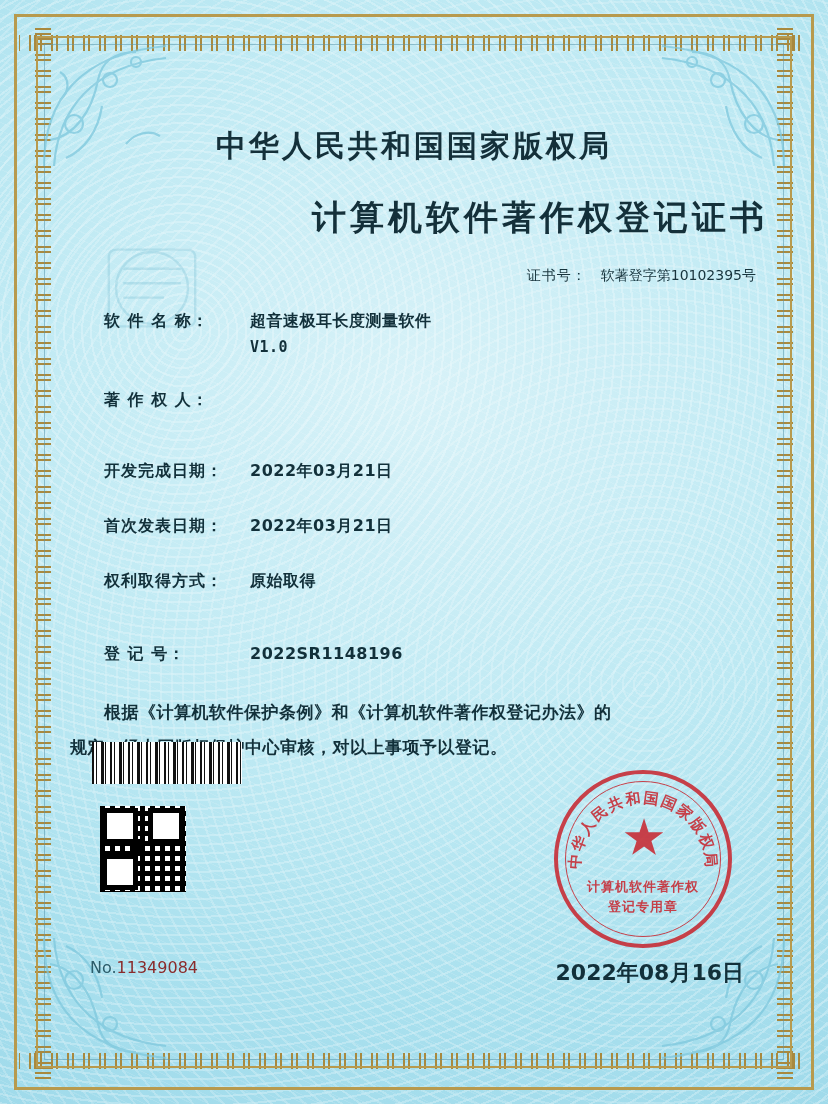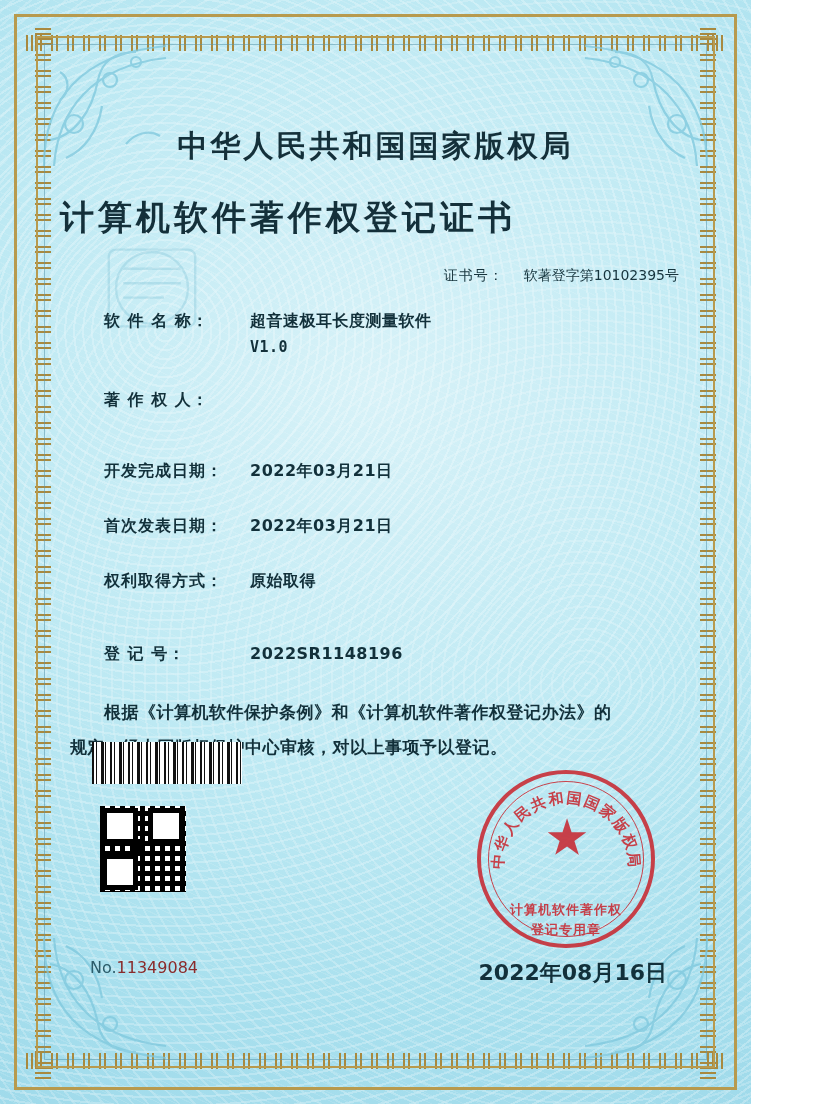--- a/index.html
+++ b/index.html
@@ -10,21 +10,21 @@
   body {
     width: 828px;
     height: 1104px;
     font-family: "Liberation Serif", serif;
     overflow: hidden;
   }
 
   
   .cert {
     position: relative;
-    width: 751px;
+    width: 828px;
     height: 1104px;
     box-sizing: border-box;
     background:
       radial-gradient(ellipse 120% 80% at 50% 35%, #d8f2f8 0%, #bde9f3 45%, #a9e0ee 70%, #9cd8e9 100%);
     overflow: hidden;
   }
 
   
   .guilloche {
     position: absolute;
@@ -114,37 +114,37 @@
     margin-top: 66px;
     text-align: center;
     font-size: 30px;
     font-weight: bold;
     letter-spacing: 3px;
     color: #14303a;
     font-family: "DejaVu Serif", "Liberation Serif", serif;
   }
   .title-2 {
     margin-top: 28px;
-    text-align: left;
+    text-align: right;
     font-size: 34px;
     font-weight: bold;
     letter-spacing: 4px;
     color: #14303a;
     font-family: "DejaVu Serif", "Liberation Serif", serif;
   }
   .cert-no {
     margin-top: 26px;
     text-align: right;
     padding-right: 12px;
     font-size: 14px;
     color: #17343d;
     font-family: "DejaVu Sans", "Liberation Sans", sans-serif;
   }
   .cert-no .label { letter-spacing: 1px; }
-  .cert-no .value { margin-left: 20px; }
+  .cert-no .value { margin-left: 14px; }
 
   .fields { margin-top: 26px; padding-left: 44px; }
   .row {
     display: flex;
     align-items: flex-start;
     margin-bottom: 16px;
     font-size: 16px;
     color: #12303a;
     font-family: "DejaVu Sans", "Liberation Sans", sans-serif;
   }
@@ -303,21 +303,20 @@
     font-family: "DejaVu Sans", "Liberation Sans", sans-serif;
   }
   .seal .l1, .seal .l2 {
     position: absolute;
     width: 100%;
     text-align: center;
     font-size: 13px;
     font-weight: bold;
     letter-spacing: 1px;
     font-family: "DejaVu Sans", "Liberation Sans", sans-serif;
-    margin-top: 23px;
   }
   .seal .l1 { top: 104px; }
   .seal .l2 { top: 124px; }
 </style>
 </head>
 <body>
 
 <div class="cert">
 
   <div class="guilloche"></div>

